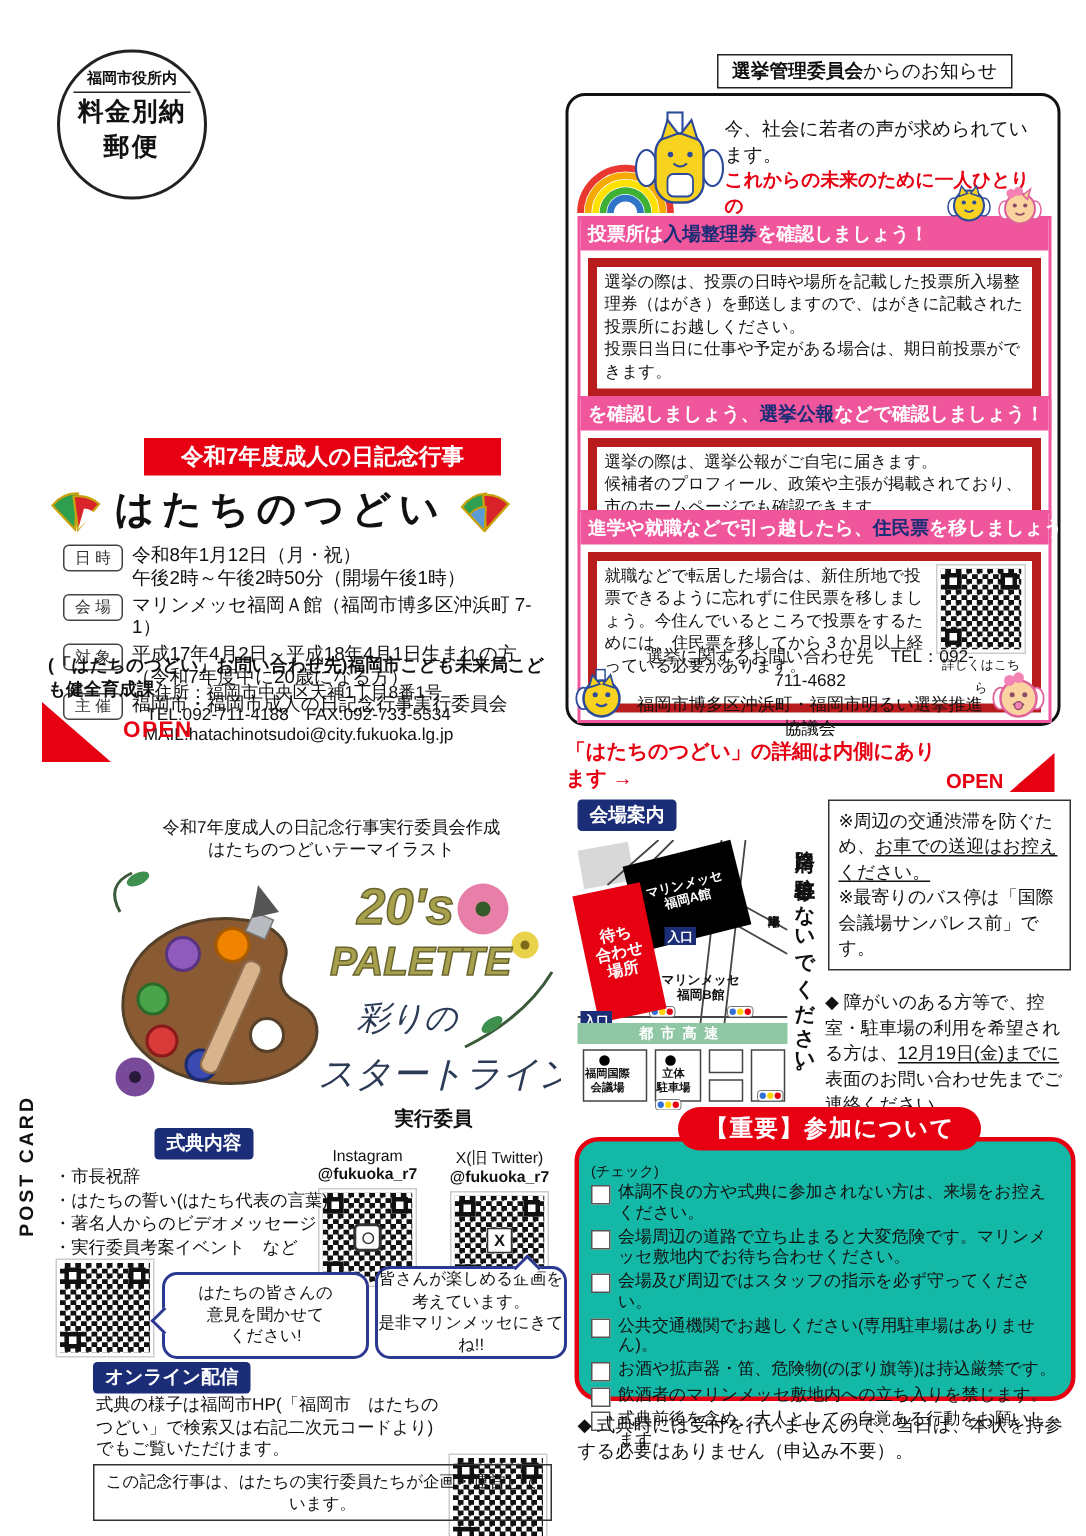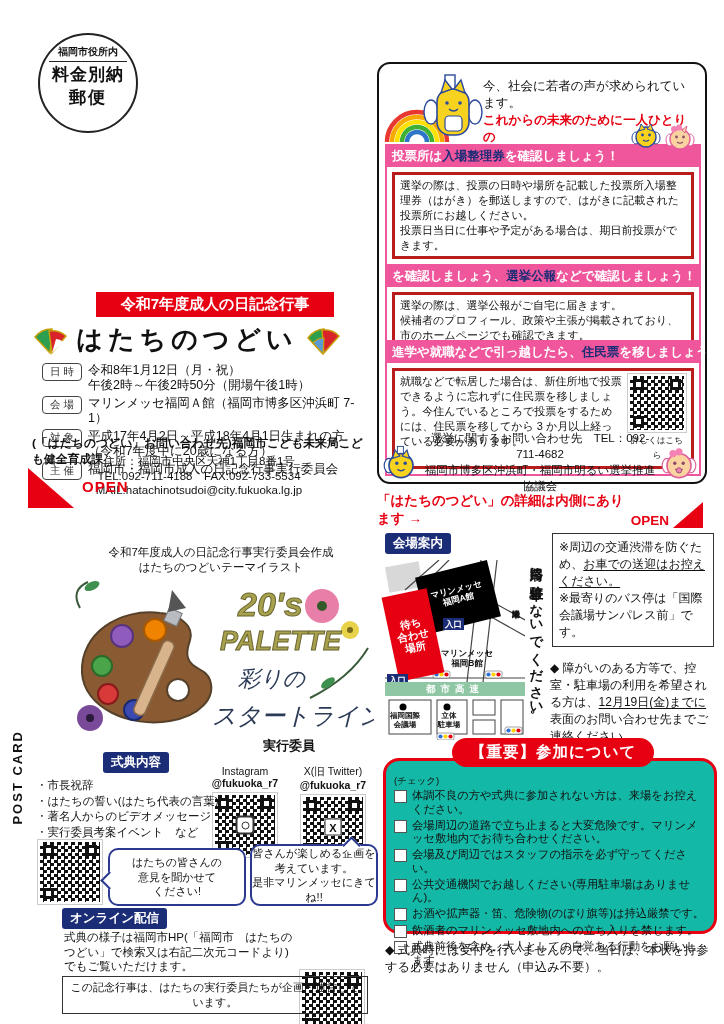--- a/index.html
+++ b/index.html
@@ -25,21 +25,21 @@
   .tri-br{width:0;height:0;border-bottom:26px solid #e60012;border-left:30px solid transparent;}
   .openword{color:#e60012;font-weight:bold;font-size:15px;letter-spacing:1px;}
   
   #sen-header{left:478px;top:36px;border:1.8px solid #222;padding:2px 9px;font-size:12.5px;}
   #main-box{left:377px;top:62px;width:326px;height:418px;border:2.5px solid #111;border-radius:13px;}
   .intro-black{font-size:12.5px;line-height:17px;}
   .intro-red{font-size:12.5px;line-height:17px;color:#e60012;font-weight:bold;}
   .psec{position:absolute;left:6px;width:312px;border:2px solid #f0569c;background:#fff;}
   .pbanner{background:#f0569c;color:#fff;font-weight:bold;font-size:12.5px;padding:2px 5px;white-space:nowrap;}
   .pbanner b{color:#1b2d77;}
-  .pbody{border:3px solid #b91c1c;margin:5px;padding:3px 5px;font-size:11px;line-height:15px;}
+  .pbody{border:6px solid #b91c1c;margin:5px;padding:3px 5px;font-size:11px;line-height:15px;}
   .pnote{margin:0 6px 5px;font-size:11px;font-weight:bold;}
   .contact-row{position:absolute;left:4px;top:366px;width:314px;display:flex;align-items:center;gap:2px;}
   .contact-txt{font-size:11.5px;line-height:16px;text-align:center;flex:1;}
   #open-line{left:377px;top:492px;width:326px;display:flex;align-items:flex-end;justify-content:center;gap:4px;}
   #open-line .txt{color:#e60012;font-weight:bold;font-size:13.5px;}
   
   #postcard{left:10px;top:730px;writing-mode:vertical-rl;transform:rotate(180deg);
             font-weight:bold;font-size:13px;letter-spacing:2px;}
   .credit{width:310px;text-align:center;font-size:11.5px;line-height:15px;}
   .navy-label{background:#1b2d77;color:#fff;font-weight:bold;font-size:12.5px;padding:2px 8px;border-radius:3px;display:inline-block;}
@@ -95,20 +95,23 @@
 
 <div id="page">
 
   <div id="postal" class="abs">
     <span class="p-top">福岡市役所内</span>
     <span class="p-div"></span>
     <span class="p-mid">料金別納</span>
     <span class="p-bot">郵便</span>
   </div>
 
+  <div id="sen-header" class="abs">
+    <b>選挙管理委員会</b><span>からのお知らせ</span>
+  </div>
 
   <div id="main-box" class="abs">
 
     <svg class="abs" style="left:4px;top:8px" width="100" height="70" viewBox="0 0 100 70">
       <path d="M4,70 A30,30 0 0 1 64,70" fill="none" stroke="#e8382f" stroke-width="4.5"></path>
       <path d="M9,70 A25,25 0 0 1 59,70" fill="none" stroke="#f6aa00" stroke-width="4.5"></path>
       <path d="M14,70 A20,20 0 0 1 54,70" fill="none" stroke="#ffe100" stroke-width="4.5"></path>
       <path d="M19,70 A15,15 0 0 1 49,70" fill="none" stroke="#3eb134" stroke-width="4.5"></path>
       <path d="M24,70 A10,10 0 0 1 44,70" fill="none" stroke="#2e75c8" stroke-width="4.5"></path>
       <ellipse cx="48" cy="40" rx="7" ry="12" fill="#fff" stroke="#2b4a9b" stroke-width="1.4"></ellipse>

